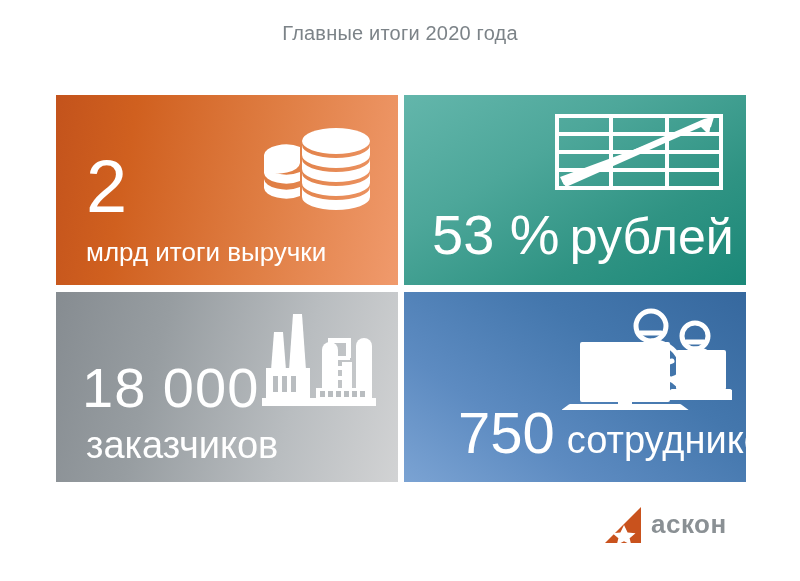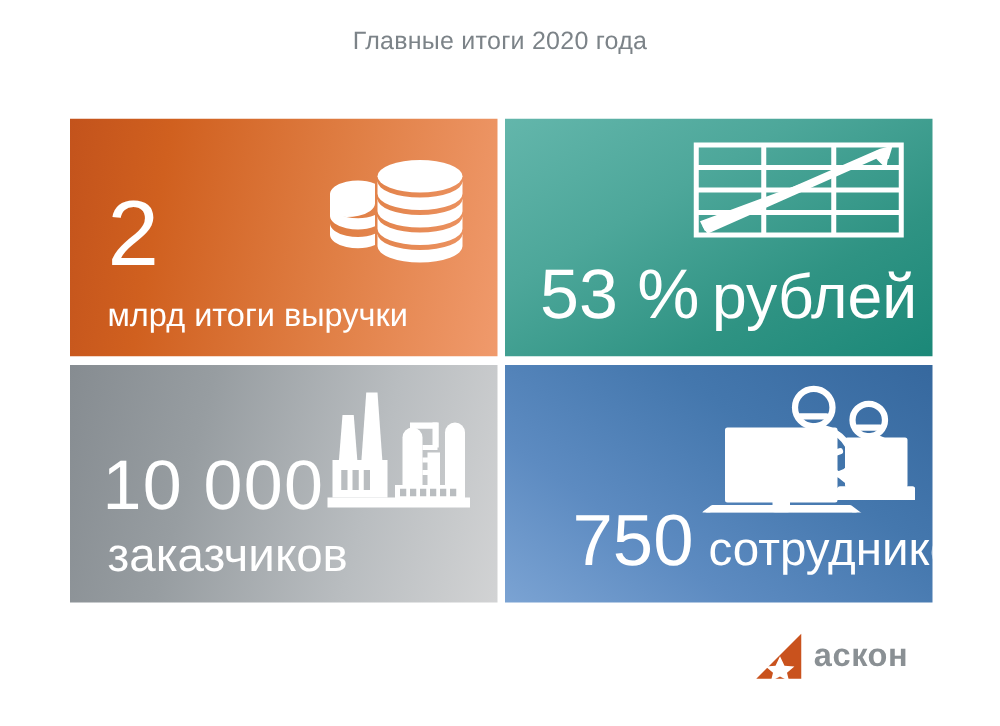--- a/index.html
+++ b/index.html
@@ -247,21 +247,21 @@
         <rect x="31" y="66" width="5" height="16"></rect>
         <rect x="60" y="81" width="5" height="6"></rect>
         <rect x="68" y="81" width="5" height="6"></rect>
         <rect x="76" y="81" width="5" height="6"></rect>
         <rect x="84" y="81" width="5" height="6"></rect>
         <rect x="92" y="81" width="5" height="6"></rect>
         <rect x="100" y="81" width="5" height="6"></rect>
       </g>
     </svg>
 
-    <div class="big-number" id="clients-number">10 000</div>
+    <div class="big-number" id="clients-number">18 000</div>
     <div class="label" id="clients-label">заказчиков</div>
   </div>
 
   <div class="card" id="card-staff">
 
     <svg class="icon" id="people-icon" viewBox="0 0 170 108">
       <g fill="none" stroke="#ffffff" stroke-width="5" stroke-linejoin="round" stroke-linecap="round">
 
         <path d="M120 34 a13 13 0 0 1 26 0 a13 13 0 0 1 -26 0 z"></path>
         <path d="M124 40 h18"></path>

